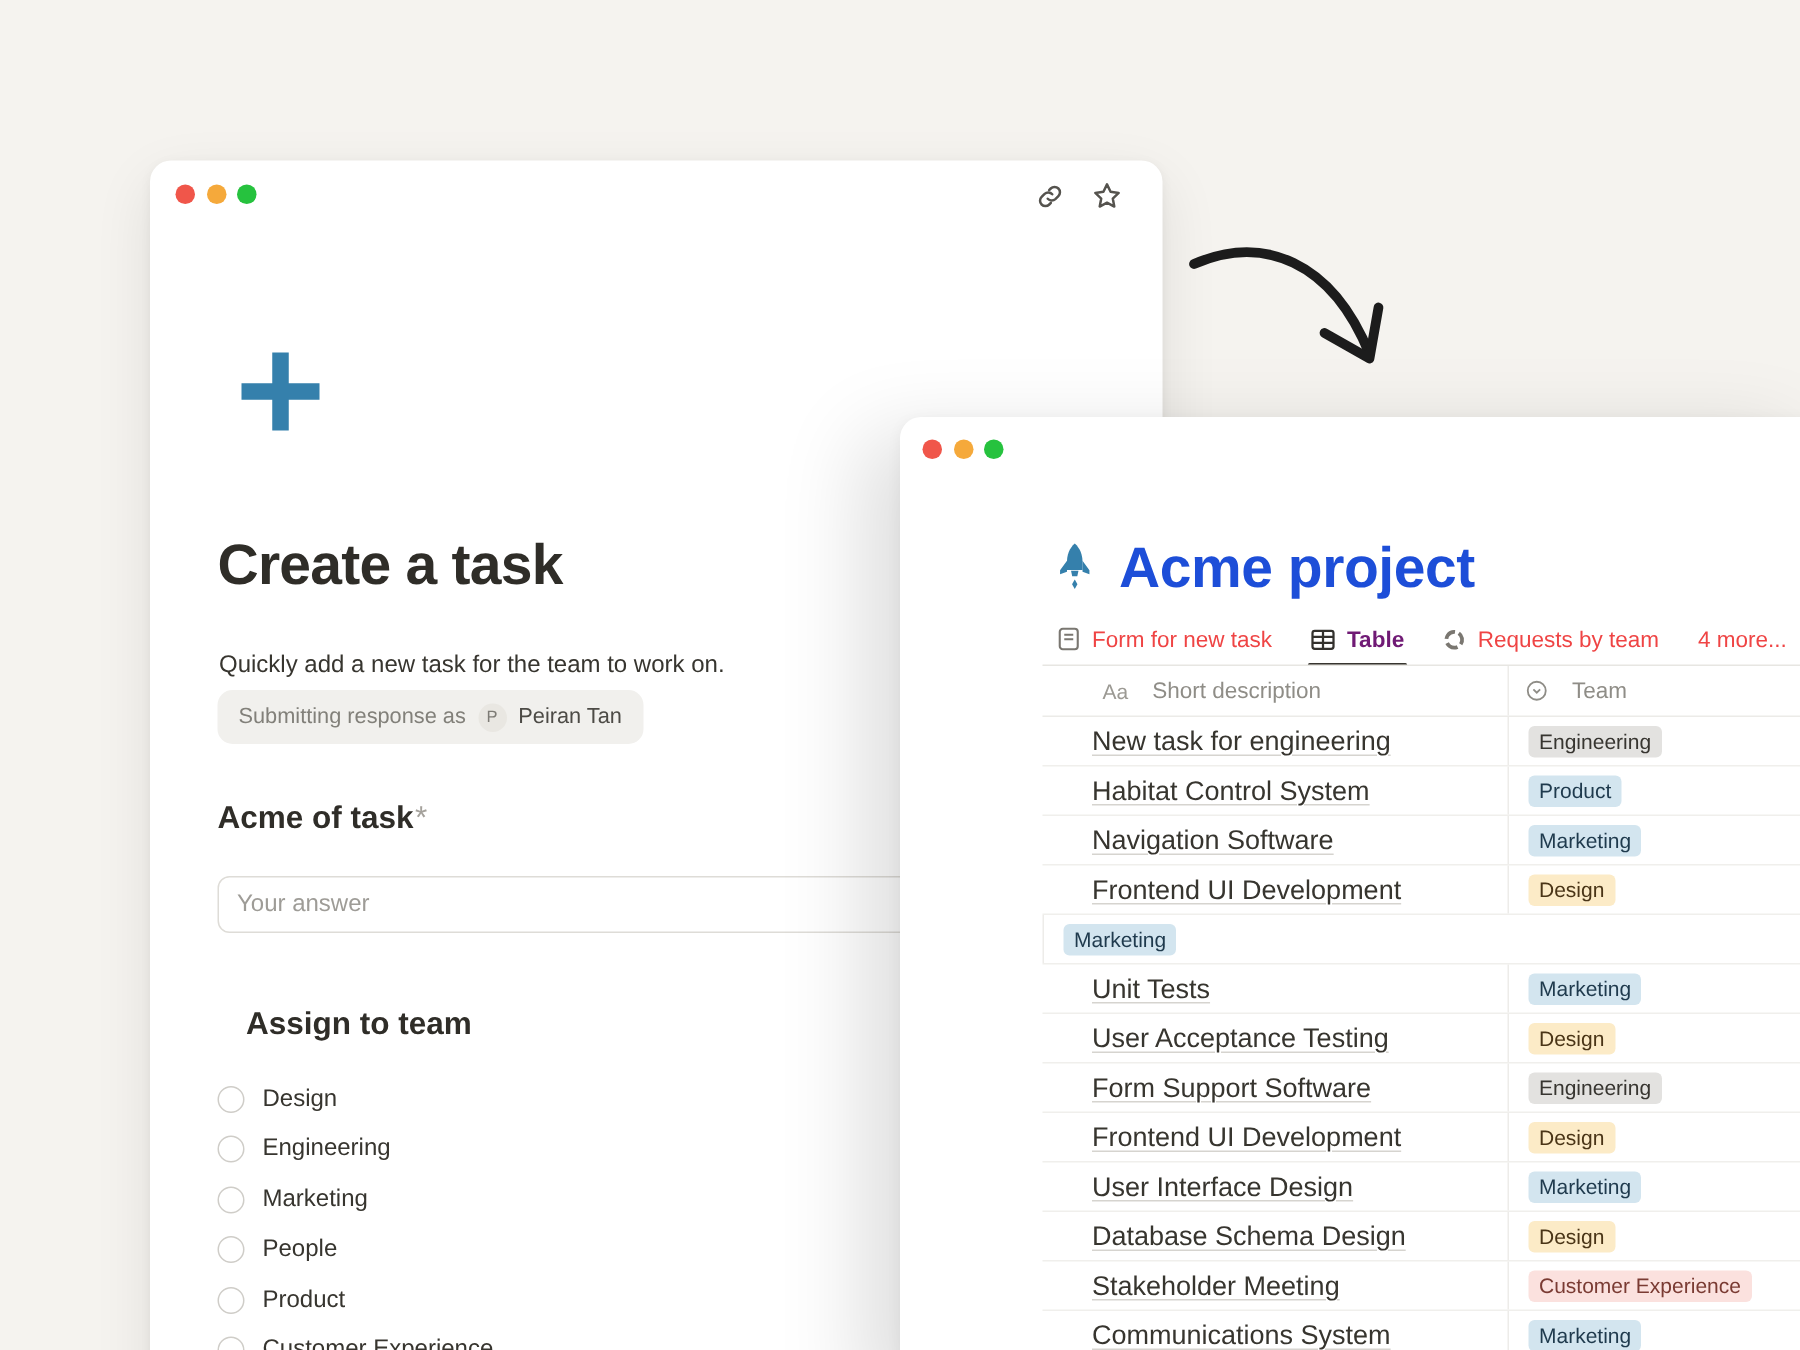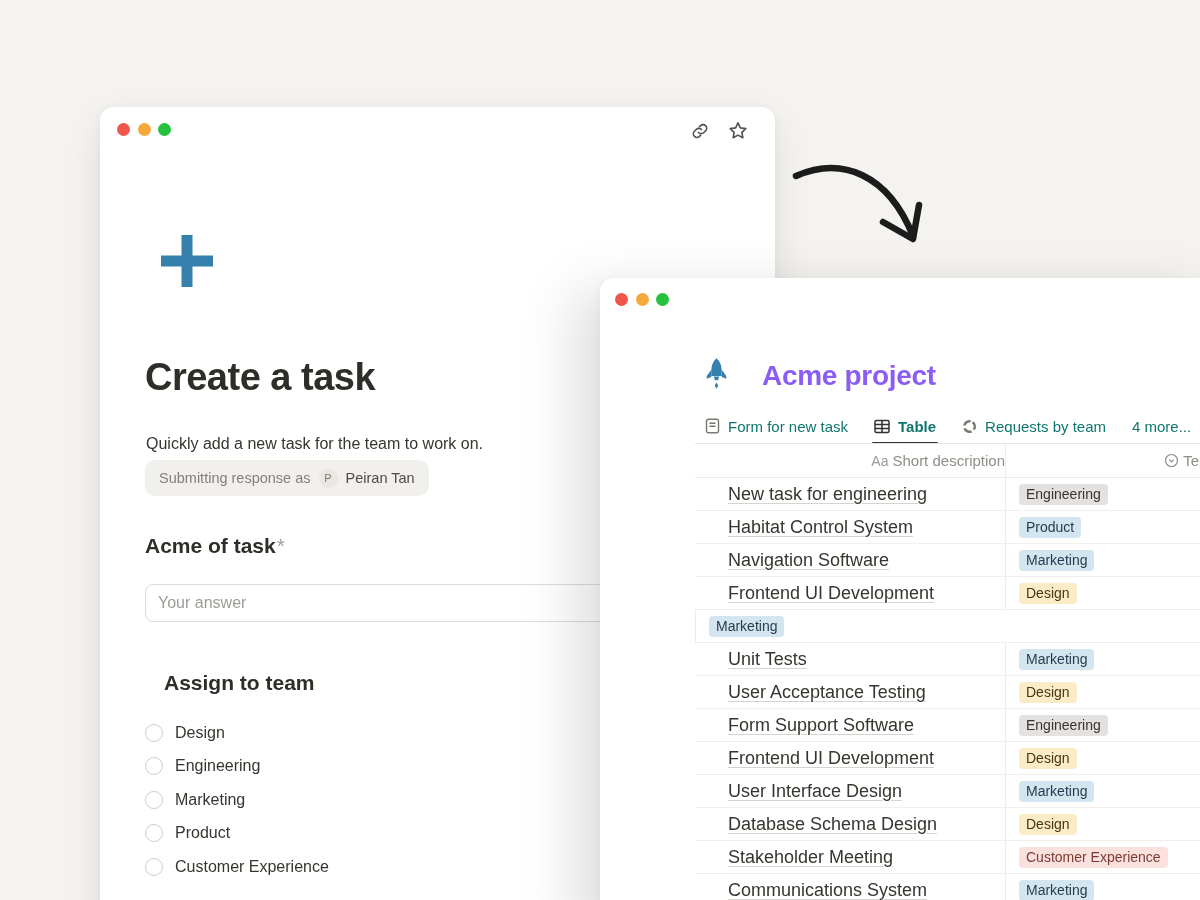--- a/index.html
+++ b/index.html
@@ -44,31 +44,31 @@
   .radio { width:18px; height:18px; border:1.5px solid #CFCDC8; border-radius:50%; background:#fff; flex:0 0 auto; }
   .opt-label { margin-left:12px; font-size:16px; color:#37352F; }
 
   
   .board-window {
     left:600px; top:278px; width:620px; height:650px;
     border-radius:14px 0 0 0; z-index:2;
     box-shadow:-26px 12px 55px rgba(0,0,0,.13), 0 2px 10px rgba(0,0,0,.05);
   }
   .board-head { position:absolute; left:103px; top:80px; display:flex; align-items:center; gap:16px; }
-  .board-title { font-size:28px; font-weight:700; color:#8b5cf6; letter-spacing:-.3px;margin-left:16px; }
+  .board-title { font-size:38px; font-weight:700; color:#1d4ed8; letter-spacing:-.3px; }
 
   .tabs { position:absolute; left:105px; top:131px; right:0; height:34px; display:flex; gap:26px; align-items:center; }
-  .tab { display:flex; align-items:center; gap:8px; font-size:15px; color:#0f766e; height:34px; cursor:pointer; position:relative; }
-  .tab.active { color:#0f766e; font-weight:700; }
+  .tab { display:flex; align-items:center; gap:8px; font-size:15px; color:#ef4444; height:34px; cursor:pointer; position:relative; }
+  .tab.active { color:#701a75; font-weight:700; }
   .tab.active::after { content:""; position:absolute; left:-2px; right:-2px; bottom:-1px; height:2.5px; background:#37352F; border-radius:1px; }
   .tab-icon { display:flex; align-items:center; }
 
   .dtable { position:absolute; left:95px; top:165px; right:0; border-top:1px solid #E7E6E2; }
   .thead { display:flex; height:34px; border-bottom:1px solid #ECEBE8; }
-  .th { display:flex; align-items:center; gap:4px; font-size:15px; color:#8F8D87;justify-content:flex-end; }
+  .th { display:flex; align-items:center; gap:16px; font-size:15px; color:#8F8D87; }
   .th.desc { width:310px; padding-left:40px; }
   .th.team { flex:1; border-left:1px solid #EDECE9; padding-left:11px; }
   .th .aa { font-size:14px; color:#9C9A94; }
   .tr { display:flex; height:33px; border-bottom:1px solid #F0EFEC; cursor:pointer; }
   .td { display:flex; align-items:center; }
   .td.desc { width:310px; padding-left:33px; }
   .td.team { flex:1; border-left:1px solid #EDECE9; padding-left:13px; }
   .task-name { font-size:18px; font-weight:500; color:#37352F; text-decoration:underline;
                text-decoration-color:#D6D4CF; text-decoration-thickness:1px; text-underline-offset:3px; }
   .tag { font-size:14px; line-height:21px; height:21px; padding:0 7px; border-radius:4px; white-space:nowrap; }
@@ -138,20 +138,24 @@
       <div class="opt">
         <span class="radio"></span>
         <span class="opt-label">Engineering</span>
       </div>
       <div class="opt">
         <span class="radio"></span>
         <span class="opt-label">Marketing</span>
       </div>
       <div class="opt">
         <span class="radio"></span>
+        <span class="opt-label">People</span>
+      </div>
+      <div class="opt">
+        <span class="radio"></span>
         <span class="opt-label">Product</span>
       </div>
       <div class="opt">
         <span class="radio"></span>
         <span class="opt-label">Customer Experience</span>
       </div>
     </div>
 </section>
 
 <section class="window board-window">

